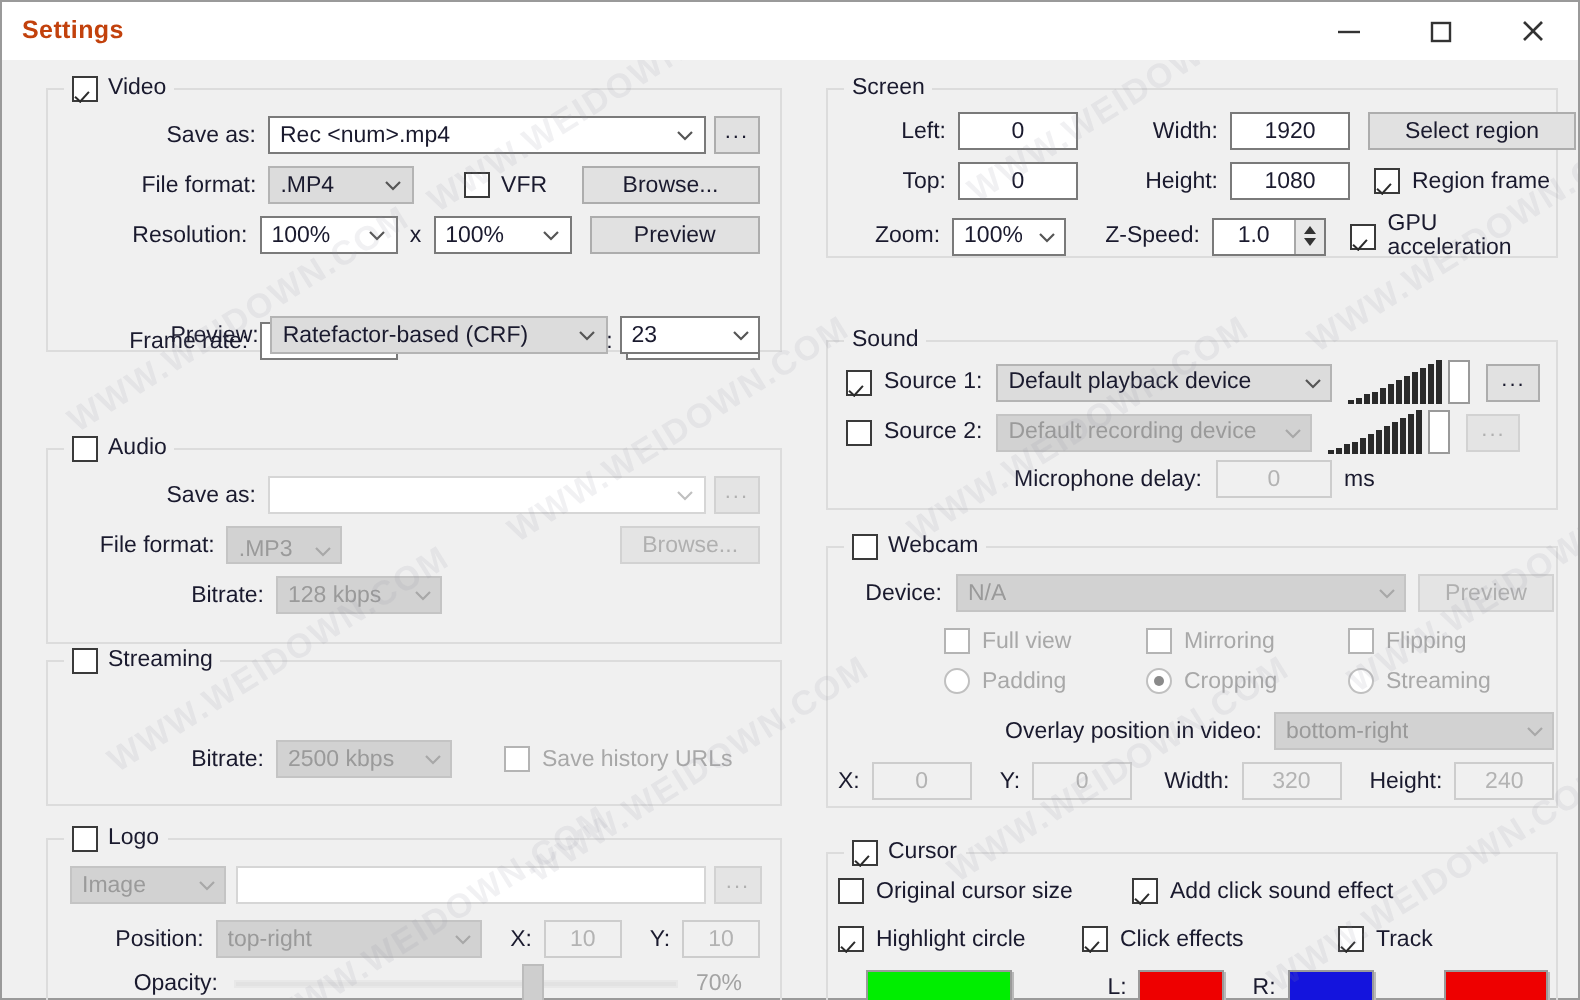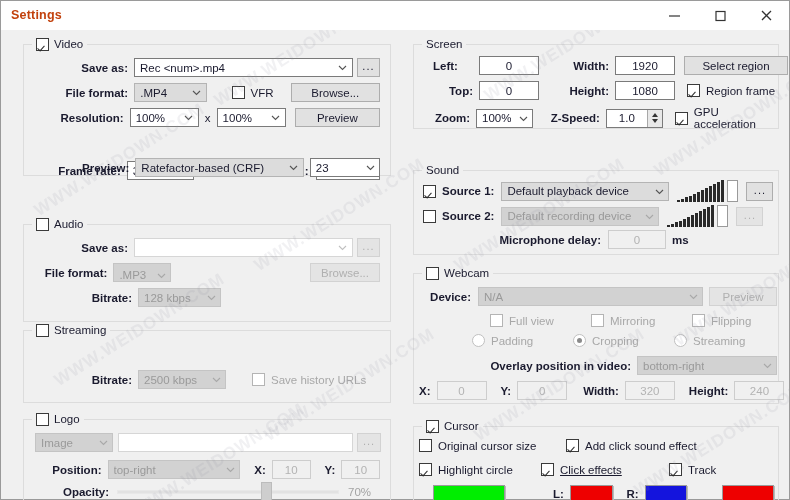--- a/index.html
+++ b/index.html
@@ -84,21 +84,21 @@
     border:1px solid #c0c0c0; background:#fff;
     position:relative; flex:0 0 13px;
   }
   .rb.sel::after{
     content:''; position:absolute; left:3px; top:3px;
     width:5px;height:5px;border-radius:50%;background:#8a8a8a;
   }
 
   
   .lbl { font-size:11.5px; color:#1a1a2e; white-space:nowrap; }
-  .lbl.b { font-weight:bold; }
+  .lbl.b { font-weight:normal; }
   .lbl.dim { color:#a3a3a3; }
 
   .tb, .combo, .btn, .spin {
     height: 19px; font-size:11.5px;
     font-family:"Liberation Sans", sans-serif;
     display:flex; align-items:center;
     background:#fff; border:1px solid #7a7a7a;
     color:#1a1a2e;
   }
   .tb { padding: 0 4px; }
@@ -413,21 +413,21 @@
     </div>
 
     <div class="col col-right">
 
       <div class="group" style="left:10px; top:14px; width:366px; height:85px;">
         <div class="legend">
           <span class="legend-text">Screen</span>
         </div>
 
         <div class="row" style="left:4px; top:11px;">
-          <span class="lbl b" style="width:55px; text-align:center;">Left:</span>
+          <span class="lbl b" style="width:55px; text-align:right;">Left:</span>
           <span class="tb center" style="width:60px; margin-left:6px;">0</span>
           <span class="lbl b" style="width:60px; text-align:right; margin-left:10px;">Width:</span>
           <span class="tb center" style="width:60px; margin-left:6px;">1920</span>
           <span class="btn" style="width:104px; margin-left:9px;">Select region</span>
         </div>
 
         <div class="row" style="left:4px; top:36px;">
           <span class="lbl b" style="width:55px; text-align:right;">Top:</span>
           <span class="tb center" style="width:60px; margin-left:6px;">0</span>
           <span class="lbl b" style="width:60px; text-align:right; margin-left:10px;">Height:</span>
@@ -545,21 +545,21 @@
             <span class="cv">N/A</span>
             <span class="chev">
                 <svg width="11" height="11" viewBox="0 0 11 11">
                   <path d="M2 4 L5.5 7.5 L9 4" fill="none" stroke="#a8a8a8" stroke-width="1.1"></path>
                 </svg>
               </span>
           </span>
           <span class="btn dis" style="width:68px; margin-left:6px;">Preview</span>
         </div>
 
-        <div class="row" style="left:76px; top:40px; width:300px;align-items:flex-end;">
+        <div class="row" style="left:58px; top:40px; width:300px;align-items:flex-end;">
           <span class="cb-row" style="width:101px;">
             <span class="cb dis"></span>
             <span class="cb-lbl dim">Full view</span>
           </span>
           <span class="cb-row" style="width:101px;">
             <span class="cb dis"></span>
             <span class="cb-lbl dim">Mirroring</span>
           </span>
           <span class="cb-row">
             <span class="cb dis"></span>
@@ -621,21 +621,21 @@
             <span class="cb checked"></span>
             <span class="cb-lbl">Add click sound effect</span>
           </span>
         </div>
 
         <div class="row" style="left:5px; top:36px; width:355px;">
           <span class="cb-row" style="width:122px;">
             <span class="cb checked"></span>
             <span class="cb-lbl">Highlight circle</span>
           </span>
-          <span class="cb-row" style="width:128px;text-decoration:underline;">
+          <span class="cb-row" style="width:128px;">
             <span class="cb checked"></span>
             <span class="cb-lbl">Click effects</span>
           </span>
           <span class="cb-row">
             <span class="cb checked"></span>
             <span class="cb-lbl">Track</span>
           </span>
         </div>
 
         <div class="row" style="left:5px; top:58px; width:355px;">

